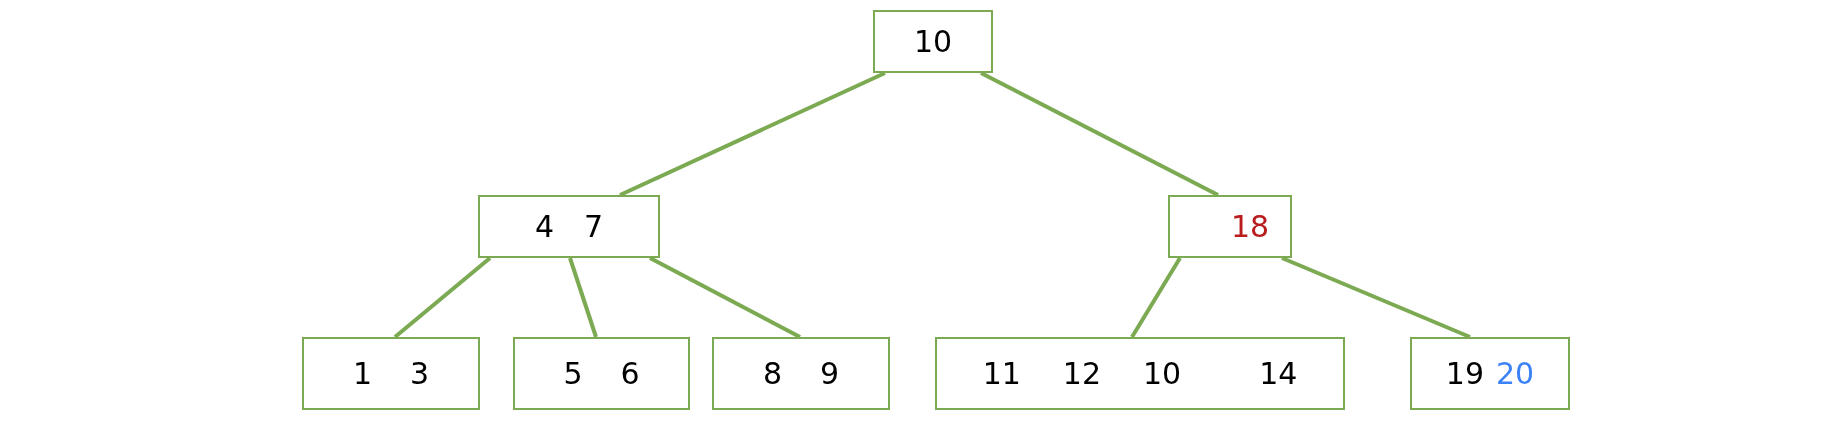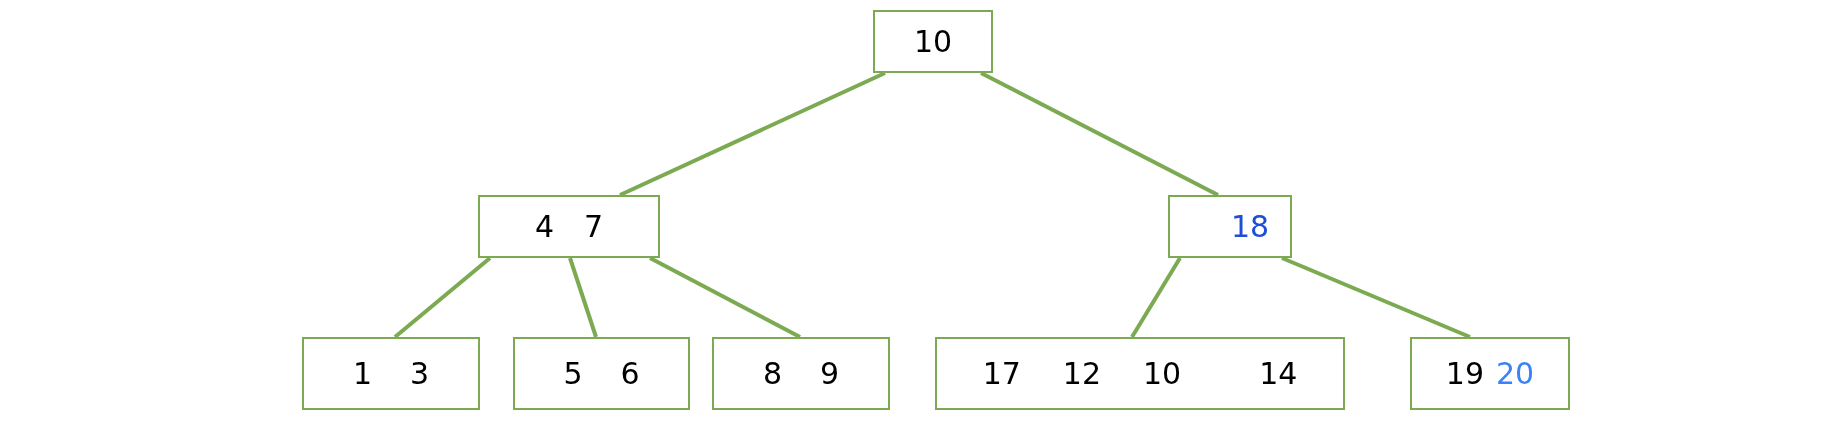--- a/index.html
+++ b/index.html
@@ -57,20 +57,20 @@
       <line x1="981" y1="73" x2="1218" y2="195" stroke="#7CAA52" stroke-width="4" stroke-linecap="butt"></line>
       <line x1="490" y1="258" x2="395" y2="337" stroke="#7CAA52" stroke-width="4" stroke-linecap="butt"></line>
       <line x1="570" y1="258" x2="596" y2="337" stroke="#7CAA52" stroke-width="4" stroke-linecap="butt"></line>
       <line x1="650" y1="258" x2="800" y2="337" stroke="#7CAA52" stroke-width="4" stroke-linecap="butt"></line>
       <line x1="1180" y1="258" x2="1132" y2="337" stroke="#7CAA52" stroke-width="4" stroke-linecap="butt"></line>
       <line x1="1282" y1="258" x2="1470" y2="337" stroke="#7CAA52" stroke-width="4" stroke-linecap="butt"></line>
     </svg>
   <div id="node-layer">
       <div class="node" style="left: 873px; top: 10px; width: 120px; height: 63px; border-color: rgb(124, 170, 82);"><div class="node-keys" style="gap: 0px;"><span class="key" style="color: rgb(0, 0, 0);">10</span></div></div>
       <div class="node" style="left: 478px; top: 195px; width: 182px; height: 63px; border-color: rgb(124, 170, 82);"><div class="node-keys" style="gap: 30px;"><span class="key" style="color: rgb(0, 0, 0);">4</span><span class="key" style="color: rgb(0, 0, 0);">7</span></div></div>
-      <div class="node" style="left: 1168px; top: 195px; width: 124px; height: 63px; border-color: rgb(124, 170, 82);"><div class="node-keys" style="gap: 0px;"><span class="key" style="color: #1d4ed8; margin-left: 40px;">18</span></div></div>
+      <div class="node" style="left: 1168px; top: 195px; width: 124px; height: 63px; border-color: rgb(124, 170, 82);"><div class="node-keys" style="gap: 0px;"><span class="key" style="color: #b91c1c; margin-left: 40px;">18</span></div></div>
       <div class="node" style="left: 302px; top: 337px; width: 178px; height: 73px; border-color: rgb(124, 170, 82);"><div class="node-keys" style="gap: 38px;"><span class="key" style="color: rgb(0, 0, 0);">1</span><span class="key" style="color: rgb(0, 0, 0);">3</span></div></div>
       <div class="node" style="left: 513px; top: 337px; width: 177px; height: 73px; border-color: rgb(124, 170, 82);"><div class="node-keys" style="gap: 38px;"><span class="key" style="color: rgb(0, 0, 0);">5</span><span class="key" style="color: rgb(0, 0, 0);">6</span></div></div>
       <div class="node" style="left: 712px; top: 337px; width: 178px; height: 73px; border-color: rgb(124, 170, 82);"><div class="node-keys" style="gap: 38px;"><span class="key" style="color: rgb(0, 0, 0);">8</span><span class="key" style="color: rgb(0, 0, 0);">9</span></div></div>
-      <div class="node" style="left: 935px; top: 337px; width: 410px; height: 73px; border-color: rgb(124, 170, 82);"><div class="node-keys" style="gap: 42px;"><span class="key" style="color: rgb(0, 0, 0);">17</span><span class="key" style="color: rgb(0, 0, 0);">12</span><span class="key" style="color: rgb(0, 0, 0);">10</span><span class="key" style="color: rgb(0, 0, 0); margin-left: 36px;">14</span></div></div>
+      <div class="node" style="left: 935px; top: 337px; width: 410px; height: 73px; border-color: rgb(124, 170, 82);"><div class="node-keys" style="gap: 42px;"><span class="key" style="color: rgb(0, 0, 0);">11</span><span class="key" style="color: rgb(0, 0, 0);">12</span><span class="key" style="color: rgb(0, 0, 0);">10</span><span class="key" style="color: rgb(0, 0, 0); margin-left: 36px;">14</span></div></div>
       <div class="node" style="left: 1410px; top: 337px; width: 160px; height: 73px; border-color: rgb(124, 170, 82);"><div class="node-keys" style="gap: 12px;"><span class="key" style="color: rgb(0, 0, 0);">19</span><span class="key" style="color: #3b82f6;">20</span></div></div>
     </div>
 </div>
 
 </body></html>

